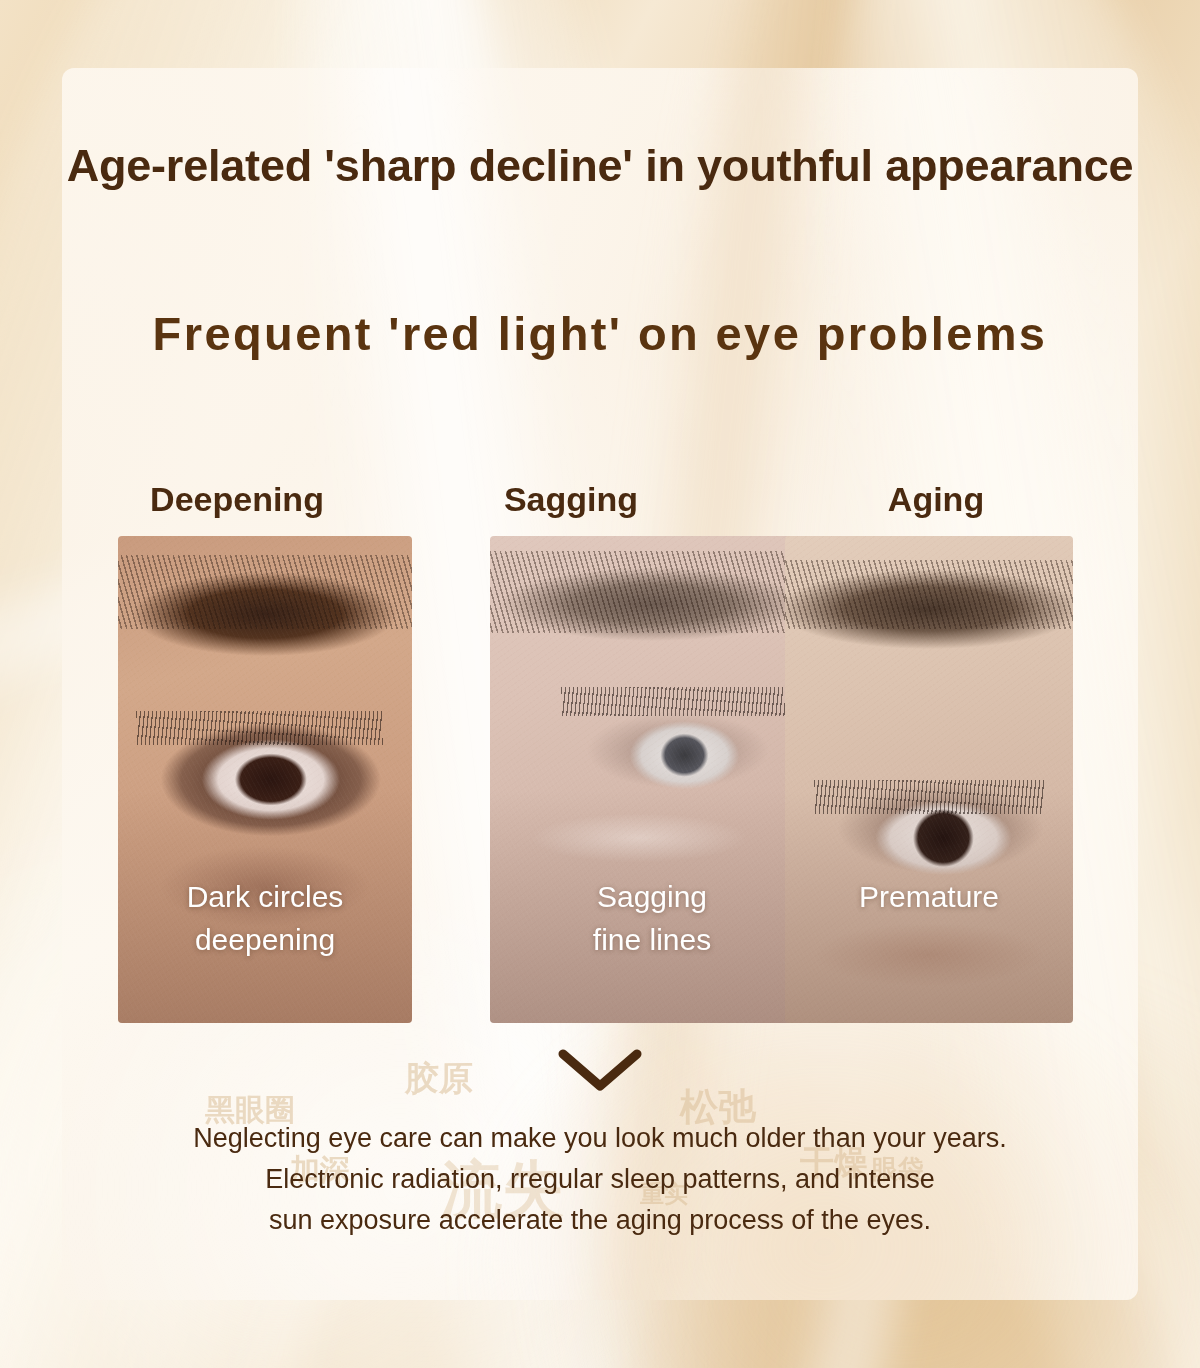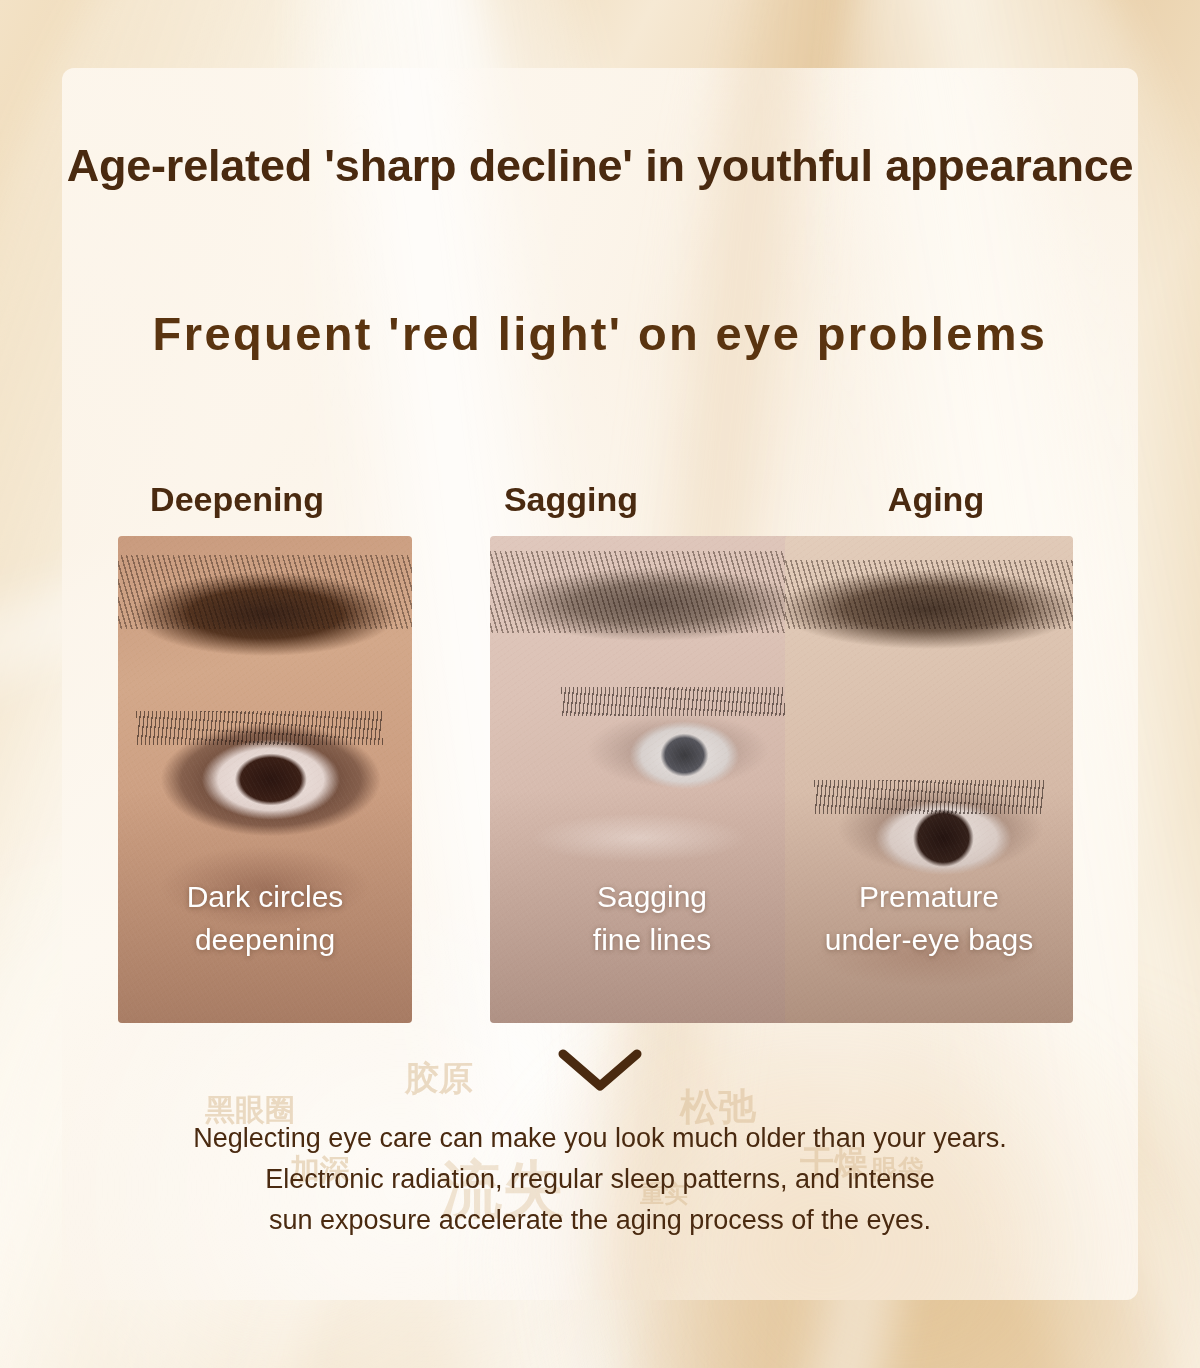--- a/index.html
+++ b/index.html
@@ -209,21 +209,20 @@
 
   <div class="card" style="left:672px;top:0px;width:404px;">
     <div class="cardlabel">Aging</div>
     <div class="photo ph3" style="left:51px;width:288px;height:487px;">
       <div class="brow" style="top:5%;height:14%;"></div>
       <div class="lash" style="left:10%;top:50%;width:80%;height:7%;"></div>
       <div class="grain"></div>
       <div class="shade"></div>
       <div class="caption" style="top:340px;">
         <span class="cap-line">Premature</span>
-        <span class="cap-line">under-eye bags</span>
       </div>
     </div>
   </div>
 </div>
 
 <div id="chevron">
   <svg width="86" height="46" viewBox="0 0 86 46" fill="none" aria-hidden="true">
     <path d="M6 6 L43 38 L80 6" stroke="#4a2a10" stroke-width="9" stroke-linecap="round" stroke-linejoin="round"></path>
   </svg>
 </div>

